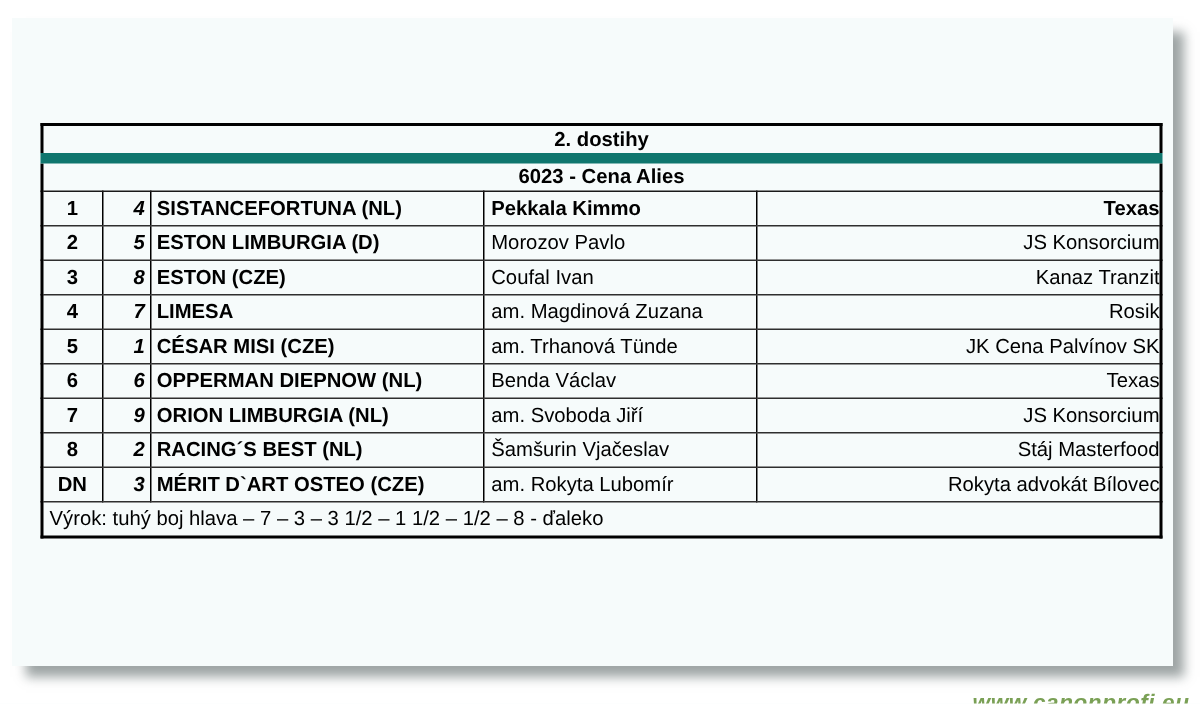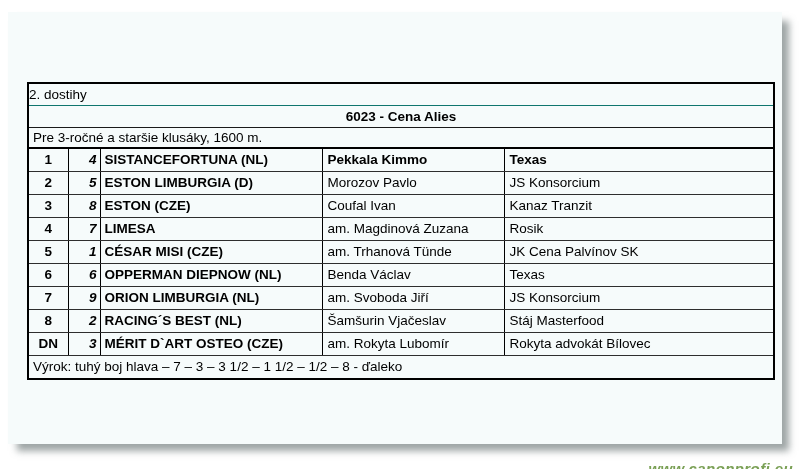--- a/index.html
+++ b/index.html
@@ -27,22 +27,23 @@
   }
   .results-table td {
     font-size: 13.5px;
     color: #000;
     white-space: nowrap;
     overflow: hidden;
     vertical-align: middle;
   }
   .title-row td {
     height: 22px;
-    font-weight: normal;
-    border-bottom: 1px solid #0f766e;
+    text-align: center;
+    font-weight: bold;
+    border-bottom: 7px solid #0f766e;
   }
   .subtitle-row td {
     height: 22px;
     text-align: center;
     font-weight: bold;
     border-bottom: 1px solid #1a1a1a;
   }
   .conditions-row td {
     height: 21px;
     text-align: left;
@@ -51,21 +52,21 @@
   }
   .result-row td {
     height: 23px;
     border-bottom: 1px solid #2e2e2e;
   }
   .result-row td:not(:last-child) { border-right: 1px solid #000; }
   .col-place  { width: 40px;  text-align: center; font-weight: bold; }
   .col-number { width: 32px;  text-align: right; font-style: italic; font-weight: bold; padding-right: 3px; }
   .col-horse  { width: 222px; text-align: left; font-weight: bold; padding-left: 4px; }
   .col-driver { width: 182px; text-align: left; padding-left: 5px; margin-left: 35px; }
-  .col-owner  { width: 270px; text-align: left; padding-left: 5px; }
+  .col-owner  { width: 270px; text-align: right; padding-left: 5px; }
   .winner .col-driver, .winner .col-owner { font-weight: bold; }
   .verdict-row td {
     height: 24px;
     text-align: left;
     padding-left: 4px;
   }
   .watermark {
     position: absolute;
     top: 444px; right: 7px;
     font-size: 15px;
@@ -87,23 +88,20 @@
         <col style="width:222px">
         <col style="width:182px">
         <col style="width:270px">
     </colgroup>
     <tbody id="table-body">
       <tr class="title-row">
         <td colspan="5">2. dostihy</td>
       </tr>
       <tr class="subtitle-row">
         <td colspan="5">6023 - Cena Alies</td>
-      </tr>
-      <tr class="conditions-row">
-        <td colspan="5">Pre 3-ročné a staršie klusáky, 1600 m.</td>
       </tr>
       <tr class="result-row winner">
           <td class="col-place">1</td>
           <td class="col-number">4</td>
           <td class="col-horse">SISTANCEFORTUNA (NL)</td>
           <td class="col-driver">Pekkala Kimmo</td>
           <td class="col-owner">Texas</td>
         </tr>
         <tr class="result-row">
           <td class="col-place">2</td>

